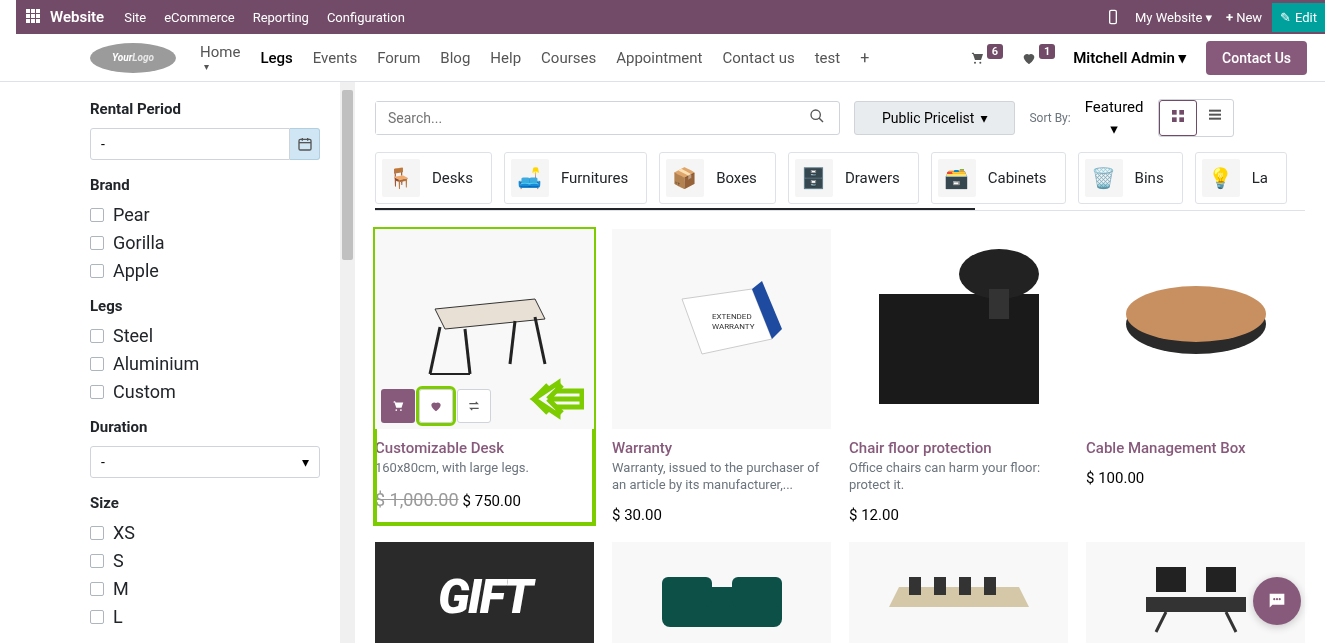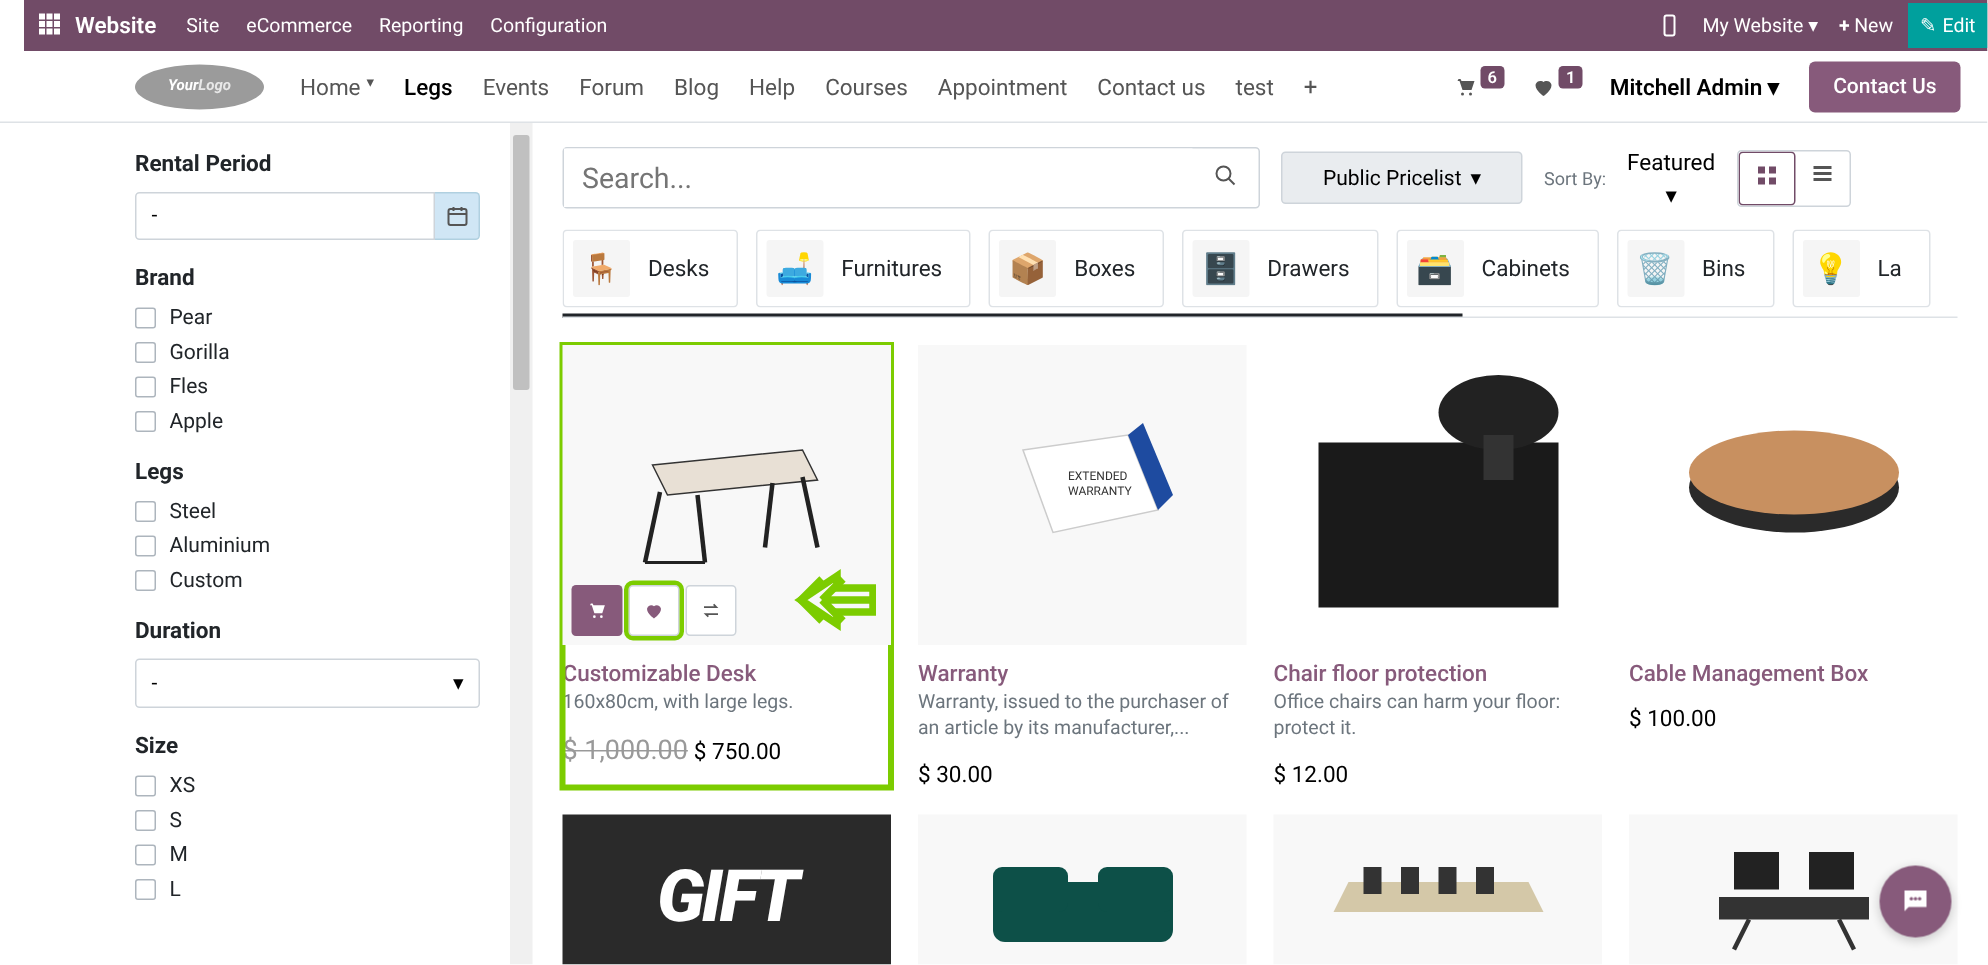--- a/index.html
+++ b/index.html
@@ -13,51 +13,51 @@
 .topbar .menu-item { margin-right: 18px; cursor: pointer; }
 .topbar .spacer { flex: 1; }
 .topbar .right-item { margin-left: 14px; display: inline-flex; align-items: center; cursor: pointer; }
 .topbar .edit-btn { background: #00A09D; padding: 7px 8px; margin-left: 10px; margin-right: -10px; }
 
 
 .header { height: 48px; border-bottom: 1px solid #dee2e6; display: flex; align-items: center; padding: 0 18px 0 90px; }
 .logo { width: 86px; height: 30px; background: #9b9b9b; border-radius: 50%; display: flex; align-items: center; justify-content: center; color: #fff; font-style: italic; font-weight: 700; font-size: 10px; margin-right: 24px; }
 .logo .your { color: #fff; }
 .logo .logo2 { color: #e8e8e8; }
-.nav-link { margin-right: 20px; color: #555; font-size: 15px; cursor: pointer; display: inline-flex; align-items: flex-start; }
+.nav-link { margin-right: 20px; color: #555; font-size: 15px; cursor: pointer; display: inline-flex; align-items: flex-start; flex-direction: column; }
 .nav-link.active { color: #000; font-weight: 500; }
 .nav-link .caret { margin-left: 4px; font-size: 10px; }
 .plus-icon { color: #555; font-size: 16px; cursor: pointer; margin-right: 20px; }
 .header .spacer { flex: 1; }
 .badge-wrap { display: inline-flex; align-items: center; margin-right: 18px; cursor: pointer; position: relative; }
 .badge-wrap .badge { background: #714B67; color: #fff; border-radius: 3px; font-size: 11px; padding: 1px 5px; margin-left: 2px; font-weight: 600; position: relative; top: -6px; }
 .user-menu { font-weight: 600; font-size: 15px; margin-right: 20px; cursor: pointer; }
 .contact-btn { background: #875A7B; color: #fff; border: none; border-radius: 4px; padding: 9px 16px; font-size: 14px; font-weight: 500; cursor: pointer; }
 
 
 .main { display: flex; height: calc(643px - 34px - 48px); }
 .sidebar-wrap { width: 355px; position: relative; }
 .sidebar { width: 340px; padding: 18px 20px 18px 90px; overflow-y: auto; height: 100%; }
 .scrollbar-fake { position: absolute; right: 0; top: 0; width: 15px; height: 100%; background: #f0f0f0; }
 .scrollbar-thumb { position: absolute; right: 0; top: 8px; width: 11px; height: 170px; background: #c0c0c0; border-radius: 2px; margin-right: 2px; }
 .sidebar h4 { font-size: 15px; font-weight: 700; margin-bottom: 10px; color: #212529; }
 .sidebar .section { margin-bottom: 16px; }
 .input-row { display: flex; }
 .input-row input { flex: 1; border: 1px solid #ced4da; border-radius: 3px 0 0 3px; padding: 7px 10px; font-size: 14px; }
 .input-row .cal-btn { background: #d0e6f5; border: 1px solid #b0d0e0; border-left: none; border-radius: 0 3px 3px 0; width: 34px; display: flex; align-items: center; justify-content: center; cursor: pointer; color: #555; }
-.checkbox-row { display: flex; align-items: center; margin-bottom: 7px; font-size: 14px; color: #212529; cursor: pointer; }
+.checkbox-row { display: flex; align-items: center; margin-bottom: 7px; font-size: 18px; color: #212529; cursor: pointer; }
 .checkbox-row .cb { width: 14px; height: 14px; border: 1px solid #adb5bd; margin-right: 9px; border-radius: 2px; }
 .select-input { width: 100%; border: 1px solid #ced4da; border-radius: 3px; padding: 7px 10px; font-size: 14px; display: flex; justify-content: space-between; align-items: center; cursor: pointer; }
 
 .content { flex: 1; padding: 16px 20px; overflow: hidden; }
 
 
 .toolbar { display: flex; align-items: center; gap: 14px; margin-bottom: 14px; }
 .search-wrap { flex: 1; border: 1px solid #ced4da; border-radius: 3px; display: flex; align-items: center; max-width: 465px; }
-.search-wrap input { border: none; flex: 1; padding: 8px 12px; font-size: 19px; outline: none; }
+.search-wrap input { border: none; flex: 1; padding: 8px 12px; font-size: 14px; outline: none; }
 .search-wrap .search-icon { padding: 0 14px; color: #555; cursor: pointer; }
 .dropdown-btn { background: #e9ecef; border: 1px solid #ced4da; border-radius: 3px; padding: 8px 27px; font-size: 14px; cursor: pointer; display: inline-flex; align-items: center; gap: 6px; }
 .sortby-label { font-size: 12px; color: #6c757d; }
 .sort-dd { border: none; background: none; font-size: 15px; cursor: pointer; display: inline-flex; align-items: center; gap: 4px; flex-direction: column; }
 .view-toggle { display: flex; border: 1px solid #ced4da; border-radius: 3px; overflow: hidden; }
 .view-toggle .vbtn { padding: 7px 10px; cursor: pointer; color: #555; }
 .view-toggle .vbtn.active { border: 1px solid #714B67; color: #714B67; border-radius: 3px; }
 
 
 .cat-row { display: flex; gap: 12px; overflow: hidden; margin-bottom: 4px; }
@@ -187,24 +187,20 @@
       <div class="checkbox-row">
             <div class="cb"></div>
             <span>Pear</span>
           </div>
       <div class="checkbox-row">
             <div class="cb"></div>
             <span>Gorilla</span>
           </div>
       <div class="checkbox-row">
             <div class="cb"></div>
-            <span>Fles</span>
-          </div>
-      <div class="checkbox-row">
-            <div class="cb"></div>
             <span>Apple</span>
           </div>
     </div>
     <div class="section">
       <h4>Legs</h4>
       <div class="checkbox-row">
             <div class="cb"></div>
             <span>Steel</span>
           </div>
       <div class="checkbox-row">

